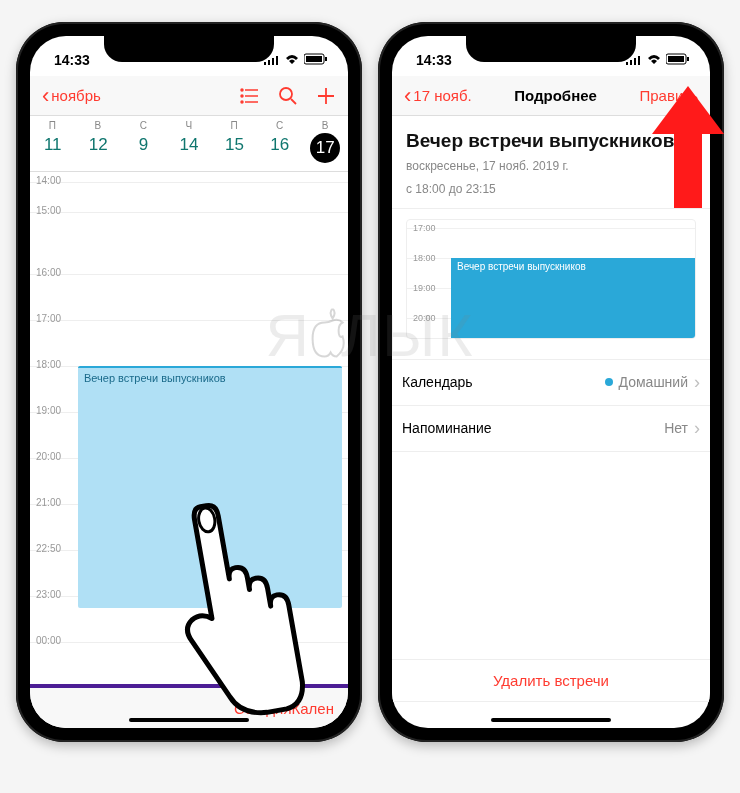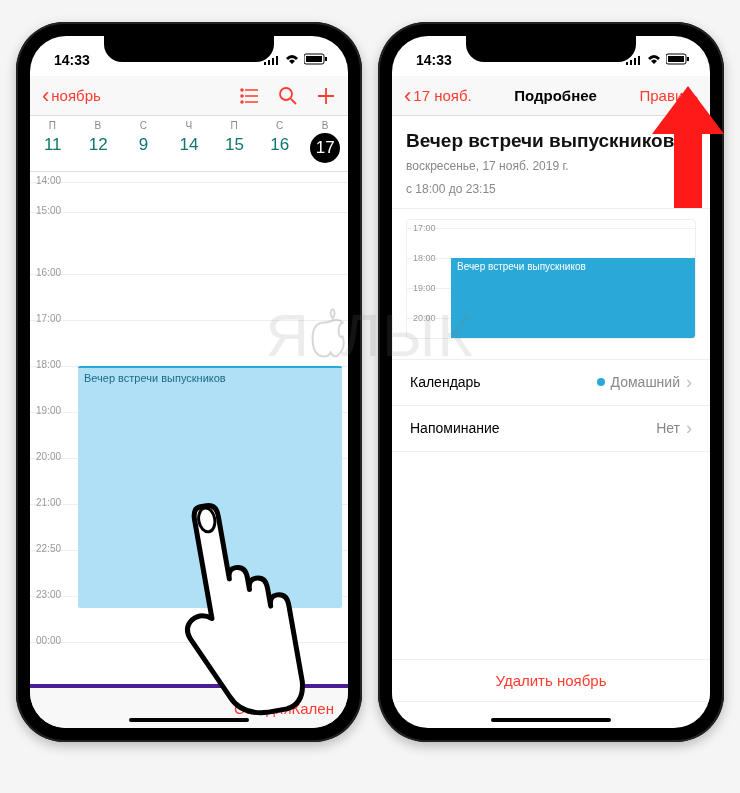--- a/index.html
+++ b/index.html
@@ -181,21 +181,21 @@
     padding:3px 6px;
   }
   .list-section {
     margin-top: 20px;
     border-top: 1px solid #eee;
   }
   .list-row {
     display:flex;
     align-items:center;
     justify-content:space-between;
-    padding: 12px 18px;
+    padding: 12px 10px;
     border-bottom: 1px solid #eee;
     font-size: 14px;
   }
   .list-row .value { color:#888; display:flex; align-items:center; gap:6px; }
   .dot-blue { width:8px; height:8px; border-radius:50%; background:#2aa8d8; display:inline-block; }
   .chev-gray { color:#c0c0c0; font-size:18px; }
   .delete-row {
     position:absolute;
     bottom:26px;
     left:0; right:0;
@@ -475,21 +475,21 @@
         <div class="list-row">
           <span>Напоминание</span>
           <span class="value">
             <span>Нет</span>
             <span class="chev-gray">›</span>
           </span>
         </div>
       </div>
 
       <div class="delete-row">
-        <span>Удалить ноябрь</span>
+        <span>Удалить встречи</span>
       </div>
 
       <div class="home-indicator"></div>
     </div>
   </div>
 
   <div class="watermark">
     <span style="margin-right:-8px;">Я</span>
     <svg width="44" height="52" viewBox="0 0 44 52" style="opacity:0.9">
       <path d="M30 10 Q34 4 30 0 Q26 4 30 10 Z M22 14 Q10 14 10 30 Q10 48 22 48 Q26 48 28 44 Q30 48 34 48 Q44 40 40 28 Q36 30 36 22 Q36 16 40 14 Q36 10 30 12 Q26 14 22 14 Z" fill="none" stroke="rgba(128,128,128,0.35)" stroke-width="2"></path>

